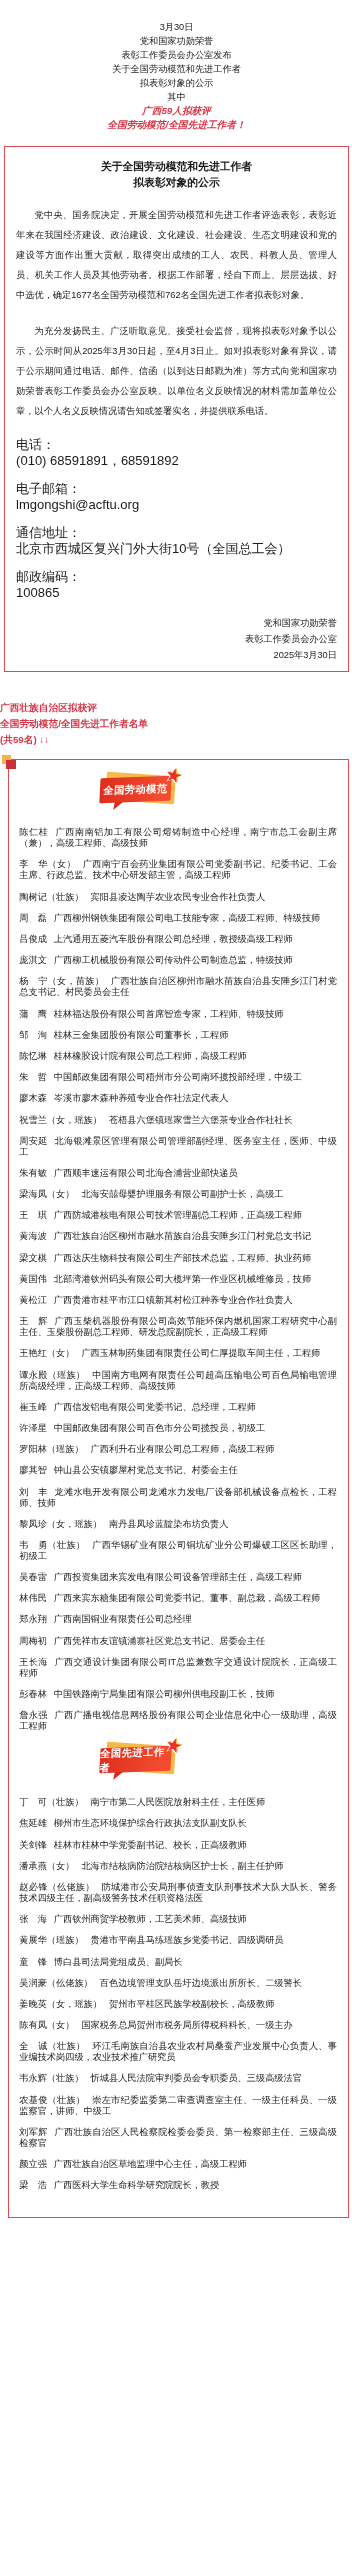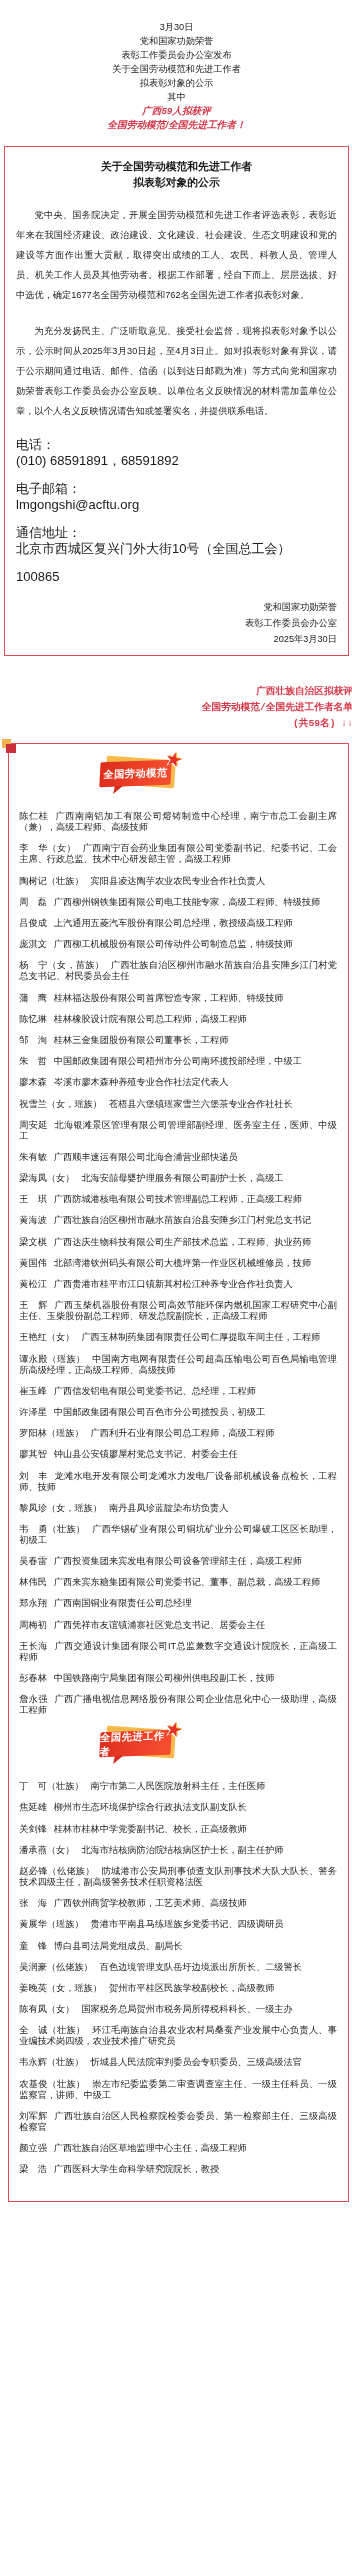--- a/index.html
+++ b/index.html
@@ -15,21 +15,21 @@
   .notice-box{margin:14px 4.3px 0;border:1.1px solid #e04a50;padding:7.5px 10.8px 8.6px;}
   .notice-title{margin:3.2px 0 15px;text-align:center;}
   .notice-title p{margin:0;font-size:10.8px;font-weight:700;line-height:16px;}
   .para{font-size:9.2px;line-height:20px;margin:0 0 16px;text-indent:2em;text-align:justify;}
   .contact-group{margin:0 0 12px;}
   .contact-group p{margin:0;font-size:13px;line-height:16px;}
   .signature{margin-top:14px;text-align:right;}
   .signature p{margin:0;font-size:9.2px;line-height:16px;}
 
   
-  .list-heading{margin:28px 0 10.8px;text-align:right;font-family:Liberation Mono, monospace;}
+  .list-heading{margin:28px 0 10.8px;text-align:left;}
   .list-heading p{margin:0;color:#d6384a;font-weight:700;font-size:9.7px;line-height:16px;}
 
   
   .list-box{position:relative;margin:0 4.3px 0 7.5px;border:1.1px solid #e04a50;padding:14px 10.8px 16px;}
   .sq{position:absolute;width:9.2px;height:9.2px;}
   .sq.tl-y{left:-6.5px;top:-4.8px;background:#f2b44e;z-index:0;}
   .sq.tl-r{left:-2.2px;top:-0.5px;background:#c9303c;z-index:1;}
 
   
   .badge-wrap{position:relative;width:71px;height:25px;margin:3.2px 0 25px 81px;}
@@ -80,20 +80,21 @@
         </div>
         <div class="contact-group">
           <p>电子邮箱：</p>
           <p>lmgongshi@acftu.org</p>
         </div>
         <div class="contact-group">
           <p>通信地址：</p>
           <p>北京市西城区复兴门外大街10号（全国总工会）</p>
         </div>
         <div class="contact-group">
+          <p>邮政编码：</p>
           <p>100865</p>
         </div>
       </div>
     <div id="signature" class="signature">
         <p>党和国家功勋荣誉</p>
         <p>表彰工作委员会办公室</p>
         <p>2025年3月30日</p>
       </div>
   </div>
 
@@ -115,22 +116,22 @@
     </div>
     <div id="laomo-list" class="entries">
         <p class="entry"><span class="name">陈仁桂</span><span class="desc">广西南南铝加工有限公司熔铸制造中心经理，南宁市总工会副主席（兼），高级工程师、高级技师</span></p>
         <p class="entry"><span class="name">李　华（女）</span><span class="desc">广西南宁百会药业集团有限公司党委副书记、纪委书记、工会主席、行政总监、技术中心研发部主管，高级工程师</span></p>
         <p class="entry"><span class="name">陶树记（壮族）</span><span class="desc">宾阳县凌达陶芋农业农民专业合作社负责人</span></p>
         <p class="entry"><span class="name">周　磊</span><span class="desc">广西柳州钢铁集团有限公司电工技能专家，高级工程师、特级技师</span></p>
         <p class="entry"><span class="name">吕俊成</span><span class="desc">上汽通用五菱汽车股份有限公司总经理，教授级高级工程师</span></p>
         <p class="entry"><span class="name">庞淇文</span><span class="desc">广西柳工机械股份有限公司传动件公司制造总监，特级技师</span></p>
         <p class="entry"><span class="name">杨　宁（女，苗族）</span><span class="desc">广西壮族自治区柳州市融水苗族自治县安陲乡江门村党总支书记、村民委员会主任</span></p>
         <p class="entry"><span class="name">蒲　鹰</span><span class="desc">桂林福达股份有限公司首席智造专家，工程师、特级技师</span></p>
+        <p class="entry"><span class="name">邹　洵</span><span class="desc">桂林三金集团股份有限公司董事长，工程师</span></p>
         <p class="entry"><span class="name">陈忆琳</span><span class="desc">桂林橡胶设计院有限公司总工程师，高级工程师</span></p>
-        <p class="entry"><span class="name">邹　洵</span><span class="desc">桂林三金集团股份有限公司董事长，工程师</span></p>
         <p class="entry bold"><span class="name">朱　哲</span><span class="desc">中国邮政集团有限公司梧州市分公司南环揽投部经理，中级工</span></p>
         <p class="entry bold"><span class="name">廖木森</span><span class="desc">岑溪市廖木森种养殖专业合作社法定代表人</span></p>
         <p class="entry bold"><span class="name">祝雪兰（女，瑶族）</span><span class="desc">苍梧县六堡镇瑶家雪兰六堡茶专业合作社社长</span></p>
         <p class="entry"><span class="name">周安延</span><span class="desc">北海银滩景区管理有限公司管理部副经理、医务室主任，医师、中级工</span></p>
         <p class="entry"><span class="name">朱有敏</span><span class="desc">广西顺丰速运有限公司北海合浦营业部快递员</span></p>
         <p class="entry"><span class="name">梁海凤（女）</span><span class="desc">北海安囍母婴护理服务有限公司副护士长，高级工</span></p>
         <p class="entry"><span class="name">王　琪</span><span class="desc">广西防城港核电有限公司技术管理副总工程师，正高级工程师</span></p>
         <p class="entry"><span class="name">黄海波</span><span class="desc">广西壮族自治区柳州市融水苗族自治县安陲乡江门村党总支书记</span></p>
         <p class="entry"><span class="name">梁文棋</span><span class="desc">广西达庆生物科技有限公司生产部技术总监，工程师、执业药师</span></p>
         <p class="entry"><span class="name">黄国伟</span><span class="desc">北部湾港钦州码头有限公司大榄坪第一作业区机械维修员，技师</span></p>

